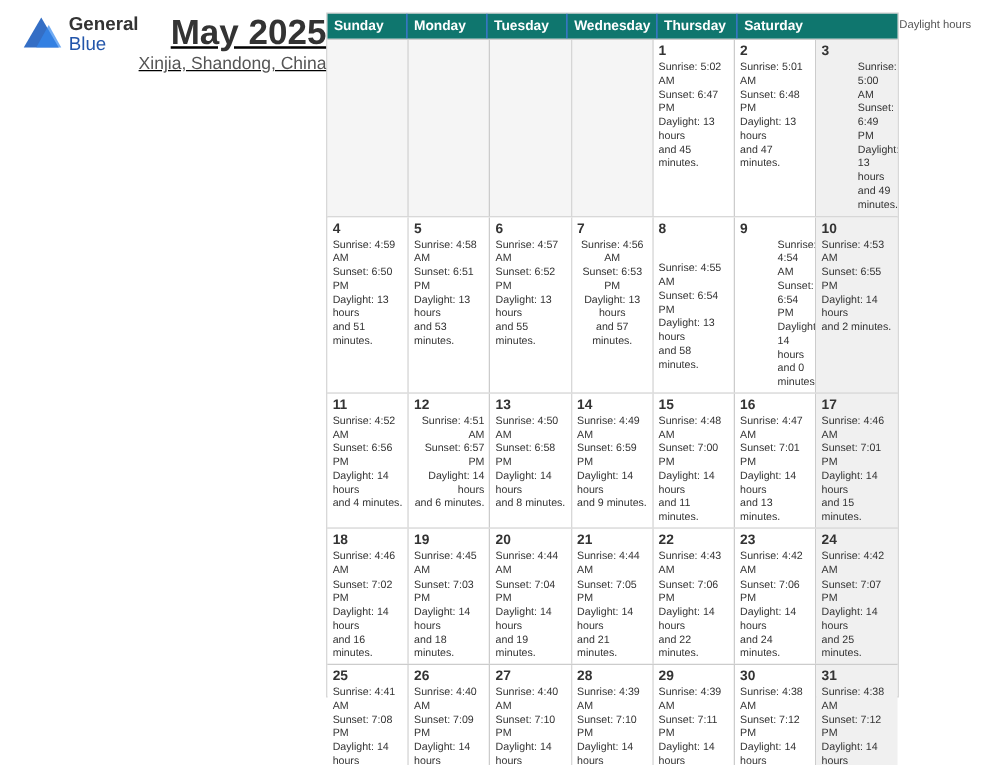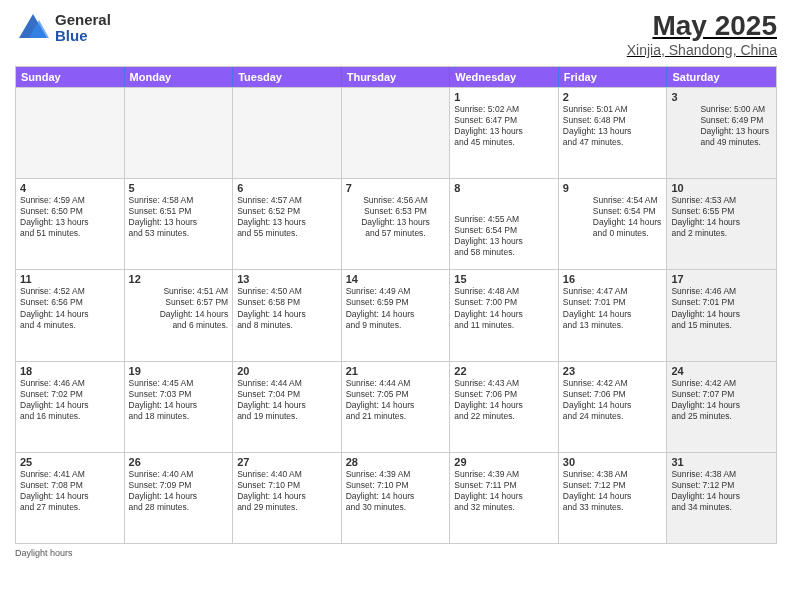--- a/index.html
+++ b/index.html
@@ -8,21 +8,21 @@
       background: #fff;
       width: 792px;
       height: 612px;
       overflow: hidden;
     }
     .page {
       width: 792px;
       height: 568px;
       padding: 10px 15px;
       display: flex;
-      flex-direction: column;
+      flex-direction: row;
     }
     .header {
       display: flex;
       justify-content: space-between;
       align-items: flex-start;
       margin-bottom: 8px;
     }
     .logo {
       display: flex;
       align-items: center;
@@ -33,21 +33,21 @@
       flex-direction: column;
       line-height: 1.1;
     }
     .logo-general {
       font-size: 15px;
       font-weight: bold;
       color: #333;
     }
     .logo-blue {
       font-size: 15px;
-      font-weight: bold;
+      font-weight: normal;
       color: #2255aa;
     }
     .logo-icon {
       width: 36px;
       height: 36px;
     }
     .title-block {
       text-align: right;
       text-decoration: underline;
     }
@@ -62,21 +62,21 @@
     }
     .calendar {
       flex: 1;
       display: flex;
       flex-direction: column;
       border: 1px solid #ccc;
     }
     .cal-header-row {
       display: grid;
       grid-template-columns: repeat(7, 1fr);
-      background: #8b5cf6;
+      background: #0f766e;
     }
     .cal-header-cell {
       color: #fff;
       font-size: 11px;
       font-weight: bold;
       padding: 4px 5px;
       border-right: 1px solid #4477dd;
       text-align: left;
     }
     .cal-header-cell:last-child { border-right: none; }
@@ -141,23 +141,22 @@
       <div class="main-title">May 2025</div>
       <div class="subtitle">Xinjia, Shandong, China</div>
     </div>
   </div>
 
   <div class="calendar">
     <div class="cal-header-row">
     <div class="cal-header-cell">Sunday</div>
         <div class="cal-header-cell">Monday</div>
         <div class="cal-header-cell">Tuesday</div>
+        <div class="cal-header-cell">Wednesday</div>
         <div class="cal-header-cell">Thursday</div>
-        <div class="cal-header-cell">Wednesday</div>
-        <div class="cal-header-cell">Friday</div>
         <div class="cal-header-cell">Saturday</div>
       </div>
     <div class="cal-body">
     <div class="cal-row">
           <div class="cal-cell empty"></div>
           <div class="cal-cell empty"></div>
           <div class="cal-cell empty"></div>
           <div class="cal-cell empty"></div>
           <div class="cal-cell">
             <span class="day-num">1</span>

